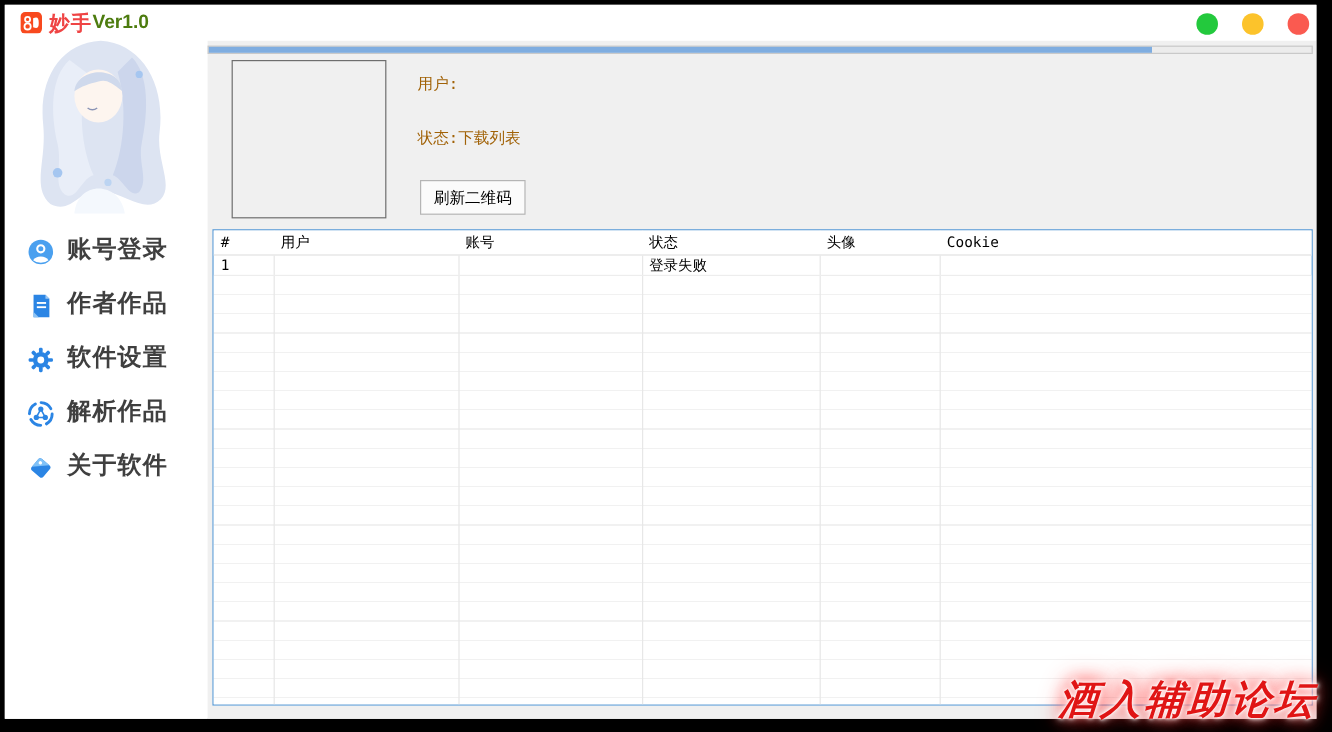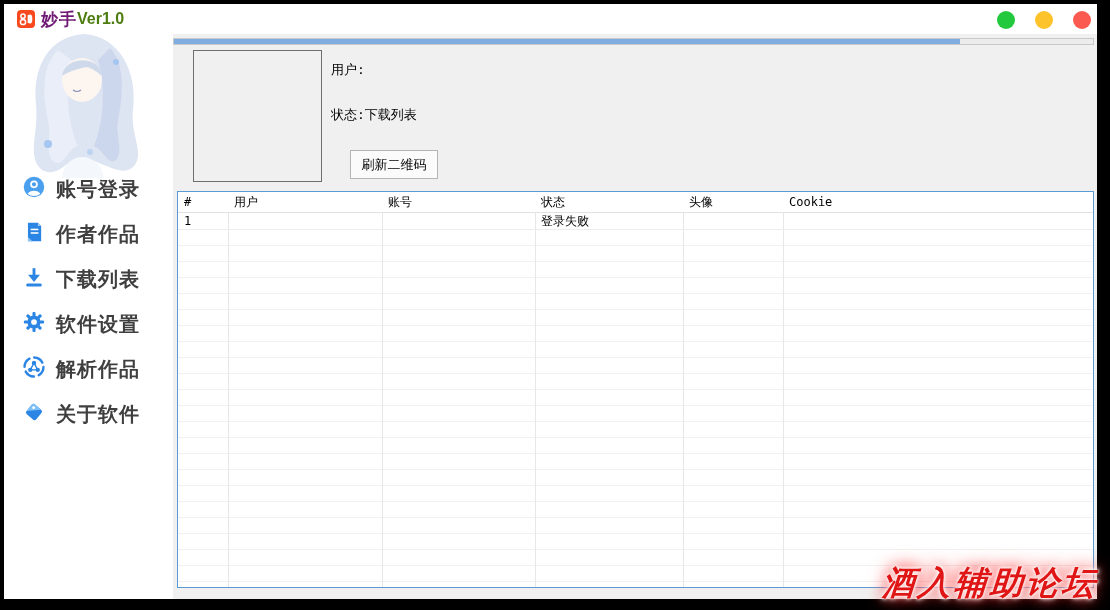--- a/index.html
+++ b/index.html
@@ -10,44 +10,44 @@
   *{box-sizing:border-box;margin:0;padding:0}
   html,body{width:1110px;height:610px;background:#000;overflow:hidden;
     font-family:"Liberation Sans","DejaVu Sans",sans-serif;position:relative}
 
   .window{position:absolute;left:4px;top:4px;width:1093px;height:595px;background:#fff;}
 
   
   .titlebar{position:absolute;left:0;top:0;width:100%;height:30px;background:#fff;
     display:flex;align-items:center;padding-left:13px}
   .app-icon{width:18px;height:18px;display:inline-block;margin-right:6px}
-  .app-title{font-size:17px;font-weight:bold;color:#701a75;letter-spacing:1px}
+  .app-title{font-size:17px;font-weight:bold;color:#ef4444;letter-spacing:1px}
   .app-version{font-size:16px;font-weight:bold;color:#4d7c0f;margin-left:0}
   .traffic{position:absolute;right:6px;top:7px;display:flex;gap:20px}
   .dot{width:18px;height:18px;border-radius:50%;display:inline-block}
   .dot-green{background:var(--traffic-green)}
   .dot-yellow{background:var(--traffic-yellow)}
   .dot-red{background:var(--traffic-red)}
 
   
   .sidebar{position:absolute;left:0;top:30px;width:169px;height:565px;background:#fff}
   .avatar{position:absolute;left:14px;top:-6px;width:132px;height:152px;overflow:hidden}
   .menu{position:absolute;left:0;top:142px;width:100%}
-  .menu-item{height:45px;display:flex;align-items:flex-start;padding-left:19px;cursor:pointer}
+  .menu-item{height:45px;display:flex;align-items:flex-end;padding-left:19px;cursor:pointer}
   .menu-item .icon{width:22px;height:22px;margin-right:11px;color:var(--accent-blue);flex:none}
   .menu-label{font-size:20px;font-weight:bold;color:#3f3f3f;letter-spacing:1px;white-space:nowrap}
 
   
   .content{position:absolute;left:169px;top:30px;width:924px;height:565px;background:#f0f0f0}
   .hscroll{position:absolute;left:0;top:4px;width:921px;height:7px;background:#ececec;
     border:1px solid #c9c9c9}
   .hthumb{width:786px;height:100%;background:var(--scrollbar-thumb)}
   .qr-box{position:absolute;left:20px;top:16px;width:129px;height:132px;border:1px solid #6e6e6e;
     background:#f0f0f0}
-  .lbl{position:absolute;left:158px;font-size:13px;color:#000000;
+  .lbl{position:absolute;left:175px;font-size:13px;color:#a16207;
     font-family:"DejaVu Sans Mono","Liberation Sans",sans-serif}
   .lbl.user{top:27px}
   .lbl.status{top:72px}
   .refresh-btn{position:absolute;left:177px;top:116px;width:88px;height:29px;
     background:#fbfbfb;border:1px solid #b5b5b5;font-size:13px;color:#000;cursor:pointer;
     font-family:Liberation Sans, sans-serif}
 
   
   .table{position:absolute;left:4px;top:157px;width:917px;height:397px;background:#fff;
     border:1.5px solid var(--table-border);overflow:hidden;
@@ -128,30 +128,20 @@
             <path d="M4.5 1.5 h9 l3 3 v14 h-12 Z" fill="currentColor"></path>
             <path d="M13.5 1.5 l3 3 h-3 Z" fill="#9cc9f5"></path>
             <path d="M4.5 18.5 v-4 l4 4 Z" fill="#8ec4f4"></path>
             <rect x="7" y="7" width="7" height="1.4" fill="#fff"></rect>
             <rect x="7" y="10.2" width="7" height="1.4" fill="#fff"></rect>
           </svg>
         </span>
         <span class="menu-label">作者作品</span>
       </div>
 
-      <div class="menu-item">
-        <span class="icon">
-          <svg viewBox="0 0 20 20" width="22" height="22">
-            <rect x="8.7" y="2" width="2.6" height="7.5" fill="currentColor"></rect>
-            <path d="M4.6 8 h10.8 L10 14.6 Z" fill="currentColor"></path>
-            <rect x="3" y="16" width="14" height="2.6" rx="1.2" fill="currentColor"></rect>
-          </svg>
-        </span>
-        <span class="menu-label">下载列表</span>
-      </div>
 
       <div class="menu-item">
         <span class="icon">
           <svg viewBox="0 0 20 20" width="22" height="22">
             <g fill="currentColor">
               <circle cx="10" cy="10" r="6"></circle>
               <g>
                 <rect x="8.6" y="0.8" width="2.8" height="4" rx="1"></rect>
                 <rect x="8.6" y="15.2" width="2.8" height="4" rx="1"></rect>
                 <rect x="8.6" y="0.8" width="2.8" height="4" rx="1" transform="rotate(45 10 10)"></rect>

